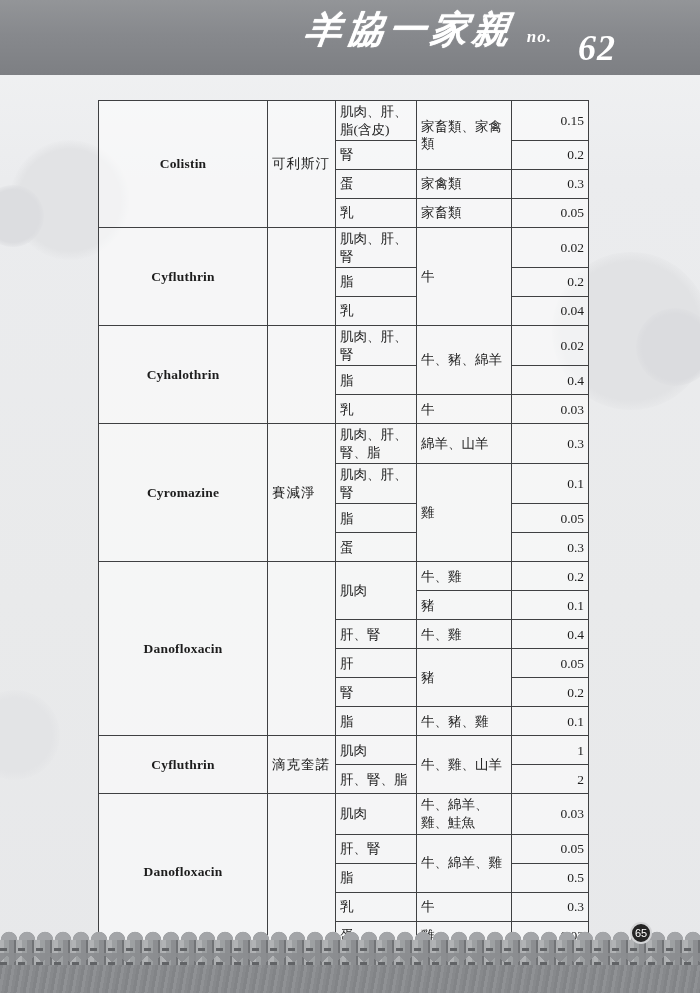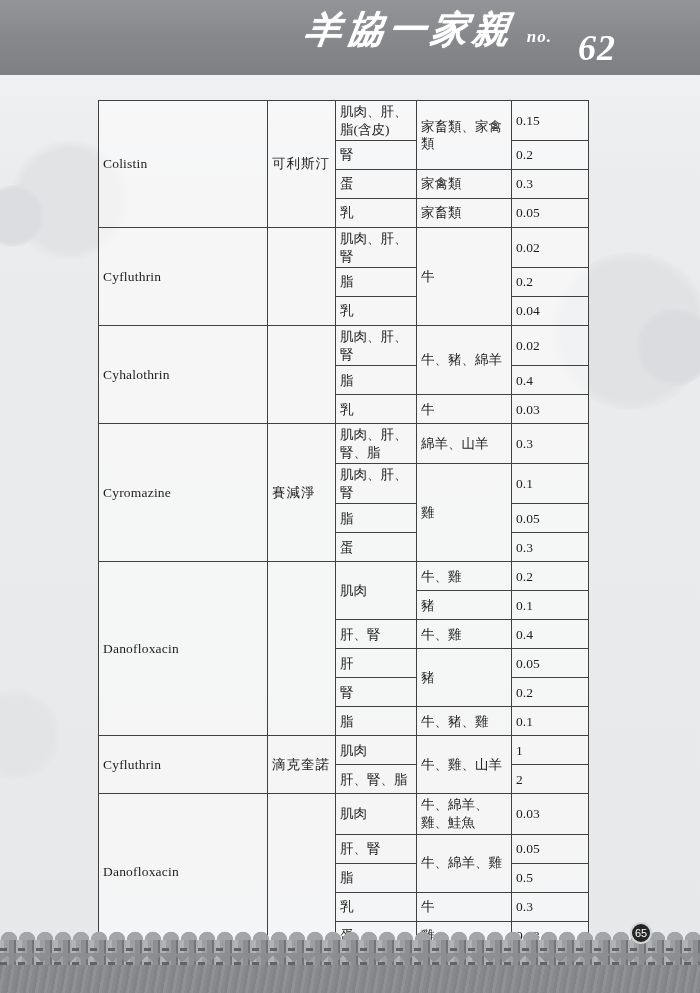--- a/index.html
+++ b/index.html
@@ -39,25 +39,25 @@
   .table-wrap{position:absolute;left:98px;top:100px;}
   table.mrl{
     border-collapse:collapse;table-layout:fixed;width:490px;
     background:rgba(255,255,255,0.55);
   }
   table.mrl td{
     border:1px solid #3f4042;
     padding:2px 4px;height:24px;line-height:1.3;
     font-size:13.5px;vertical-align:middle;overflow:hidden;
   }
-  td.drug-en{font-size:15px;letter-spacing:0.2px;}
+  td.drug-en{text-align:center;font-size:15px;letter-spacing:0.2px;font-weight:bold;}
   td.drug-zh{text-align:left;padding:2px 3px;letter-spacing:1px;}
   td.tissue{text-align:left;margin-top:32px;}
   td.animal{text-align:left;vertical-align:top;padding-top:4px;margin-top:24px;}
-  td.value{text-align:left;font-size:15px;font-family:"Liberation Serif","DejaVu Serif",serif;}
+  td.value{text-align:right;font-size:15px;font-family:"Liberation Serif","DejaVu Serif",serif;}
   
   .fence{position:absolute;left:0;bottom:0;width:700px;height:66px;}
   .picket-tops{
     position:absolute;left:0;top:0;width:100%;height:14px;
     background:radial-gradient(circle at 9px 13px,#a3a5a8 8px,rgba(0,0,0,0) 8.6px);
     background-size:18px 14px;background-repeat:repeat-x;
   }
   .picket-body{
     position:absolute;left:0;top:13px;width:100%;height:32px;
     background:repeating-linear-gradient(90deg,

